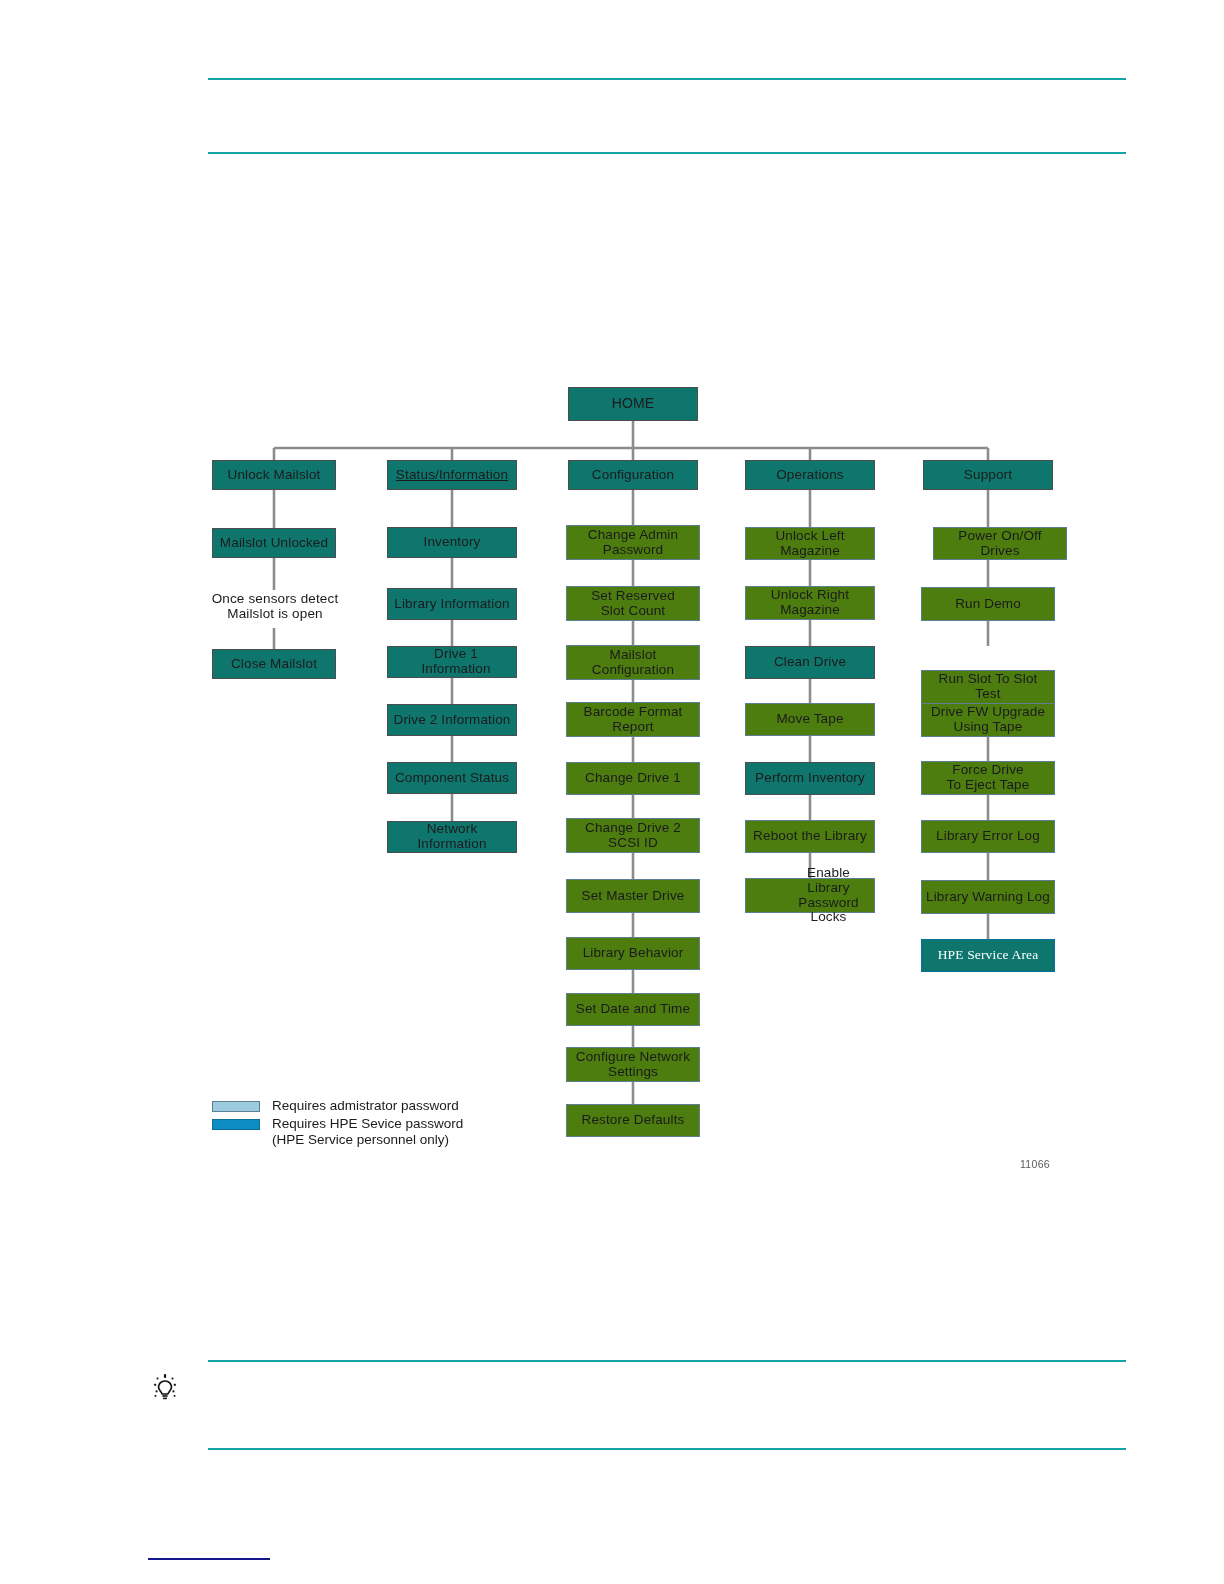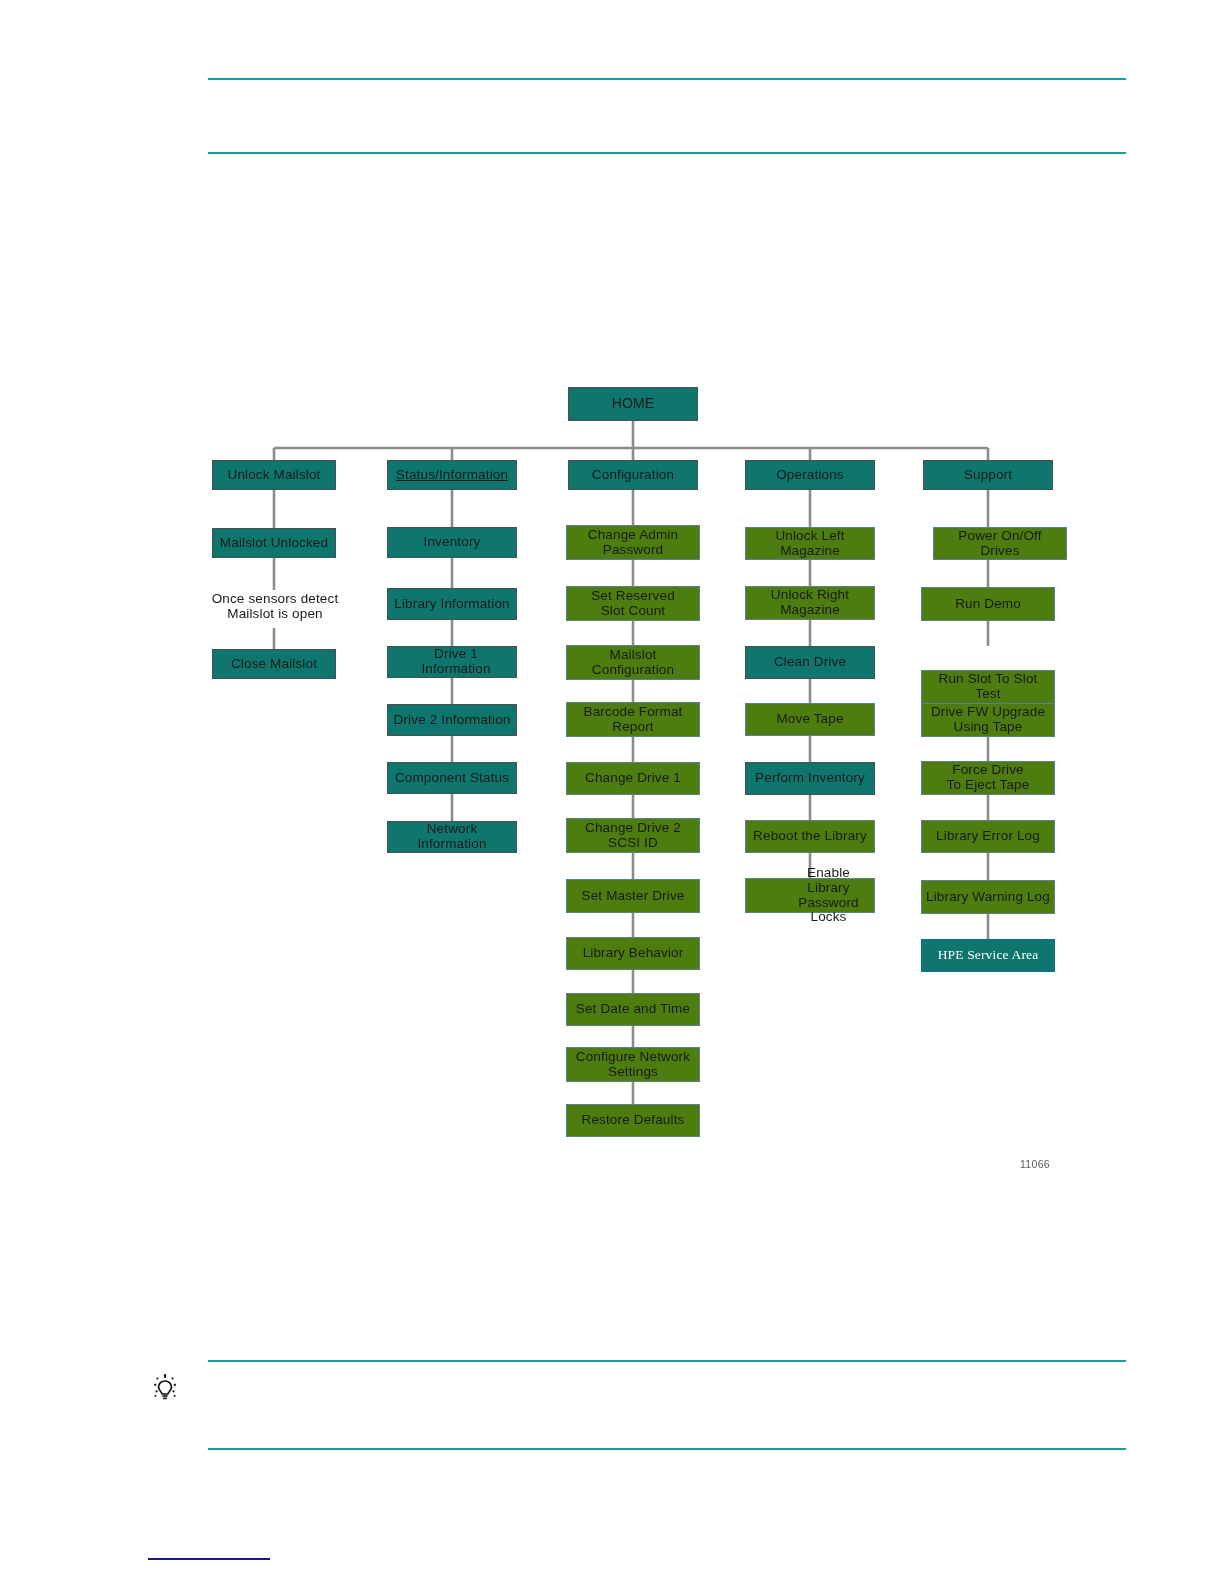--- a/index.html
+++ b/index.html
@@ -261,15 +261,30 @@
   <div class="node admin" style="left:921px; top:587px; width:134px; height:34px;">Run Demo</div>
   <div class="node admin" style="left:921px; top:646px; width:134px; height:34px;margin-top:24px;">Run Slot To Slot Test</div>
   <div class="node admin" style="left:921px; top:703px; width:134px; height:34px; white-space:pre-line;">Drive FW Upgrade
 Using Tape</div>
   <div class="node admin" style="left:921px; top:761px; width:134px; height:34px; white-space:pre-line;">Force Drive
 To Eject Tape</div>
   <div class="node admin" style="left:921px; top:820px; width:134px; height:33px;">Library Error Log</div>
   <div class="node admin" style="left:921px; top:880px; width:134px; height:34px;">Library Warning Log</div>
   <div class="node service" style="left:921px; top:939px; width:134px; height:33px;">HPE Service Area</div>
 
+  <div id="legend">
+    <div class="legend-row">
+      <div class="legend-swatch admin"></div>
+      <div class="legend-text">
+        <span>Requires admistrator password</span>
+      </div>
+    </div>
+    <div class="legend-row">
+      <div class="legend-swatch service"></div>
+      <div class="legend-text">
+        <span>Requires HPE Sevice password</span>
+        <span class="legend-sub">(HPE Service personnel only)</span>
+      </div>
+    </div>
+  </div>
 
   <div id="figure-number">11066</div>
 </div>
 
 </body></html>

